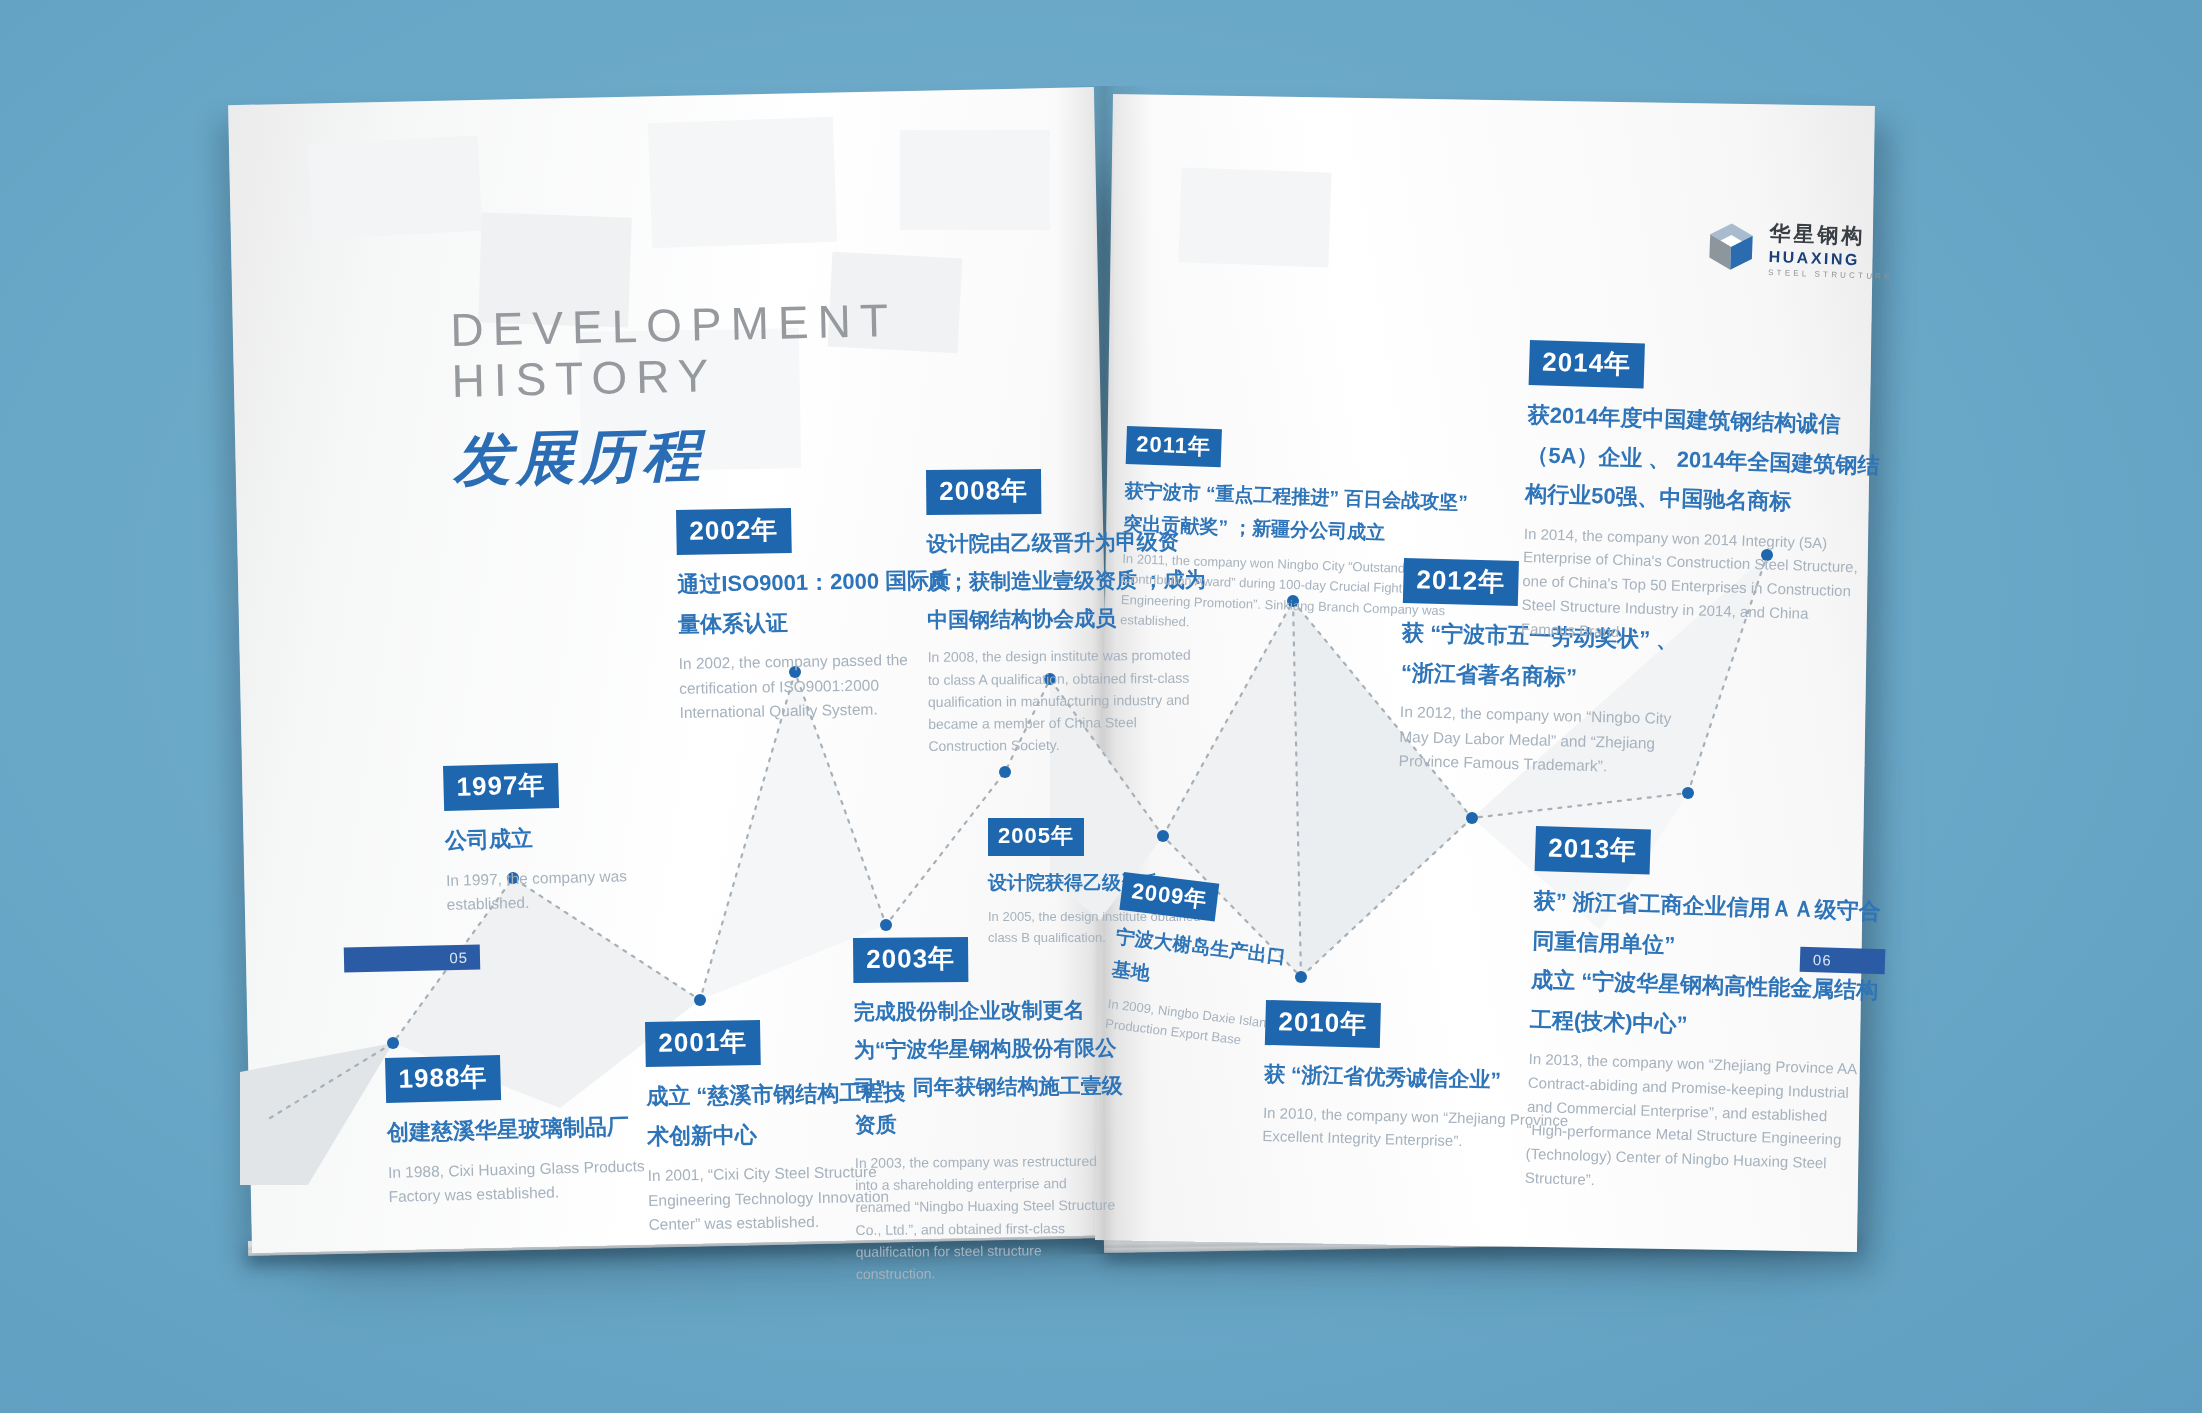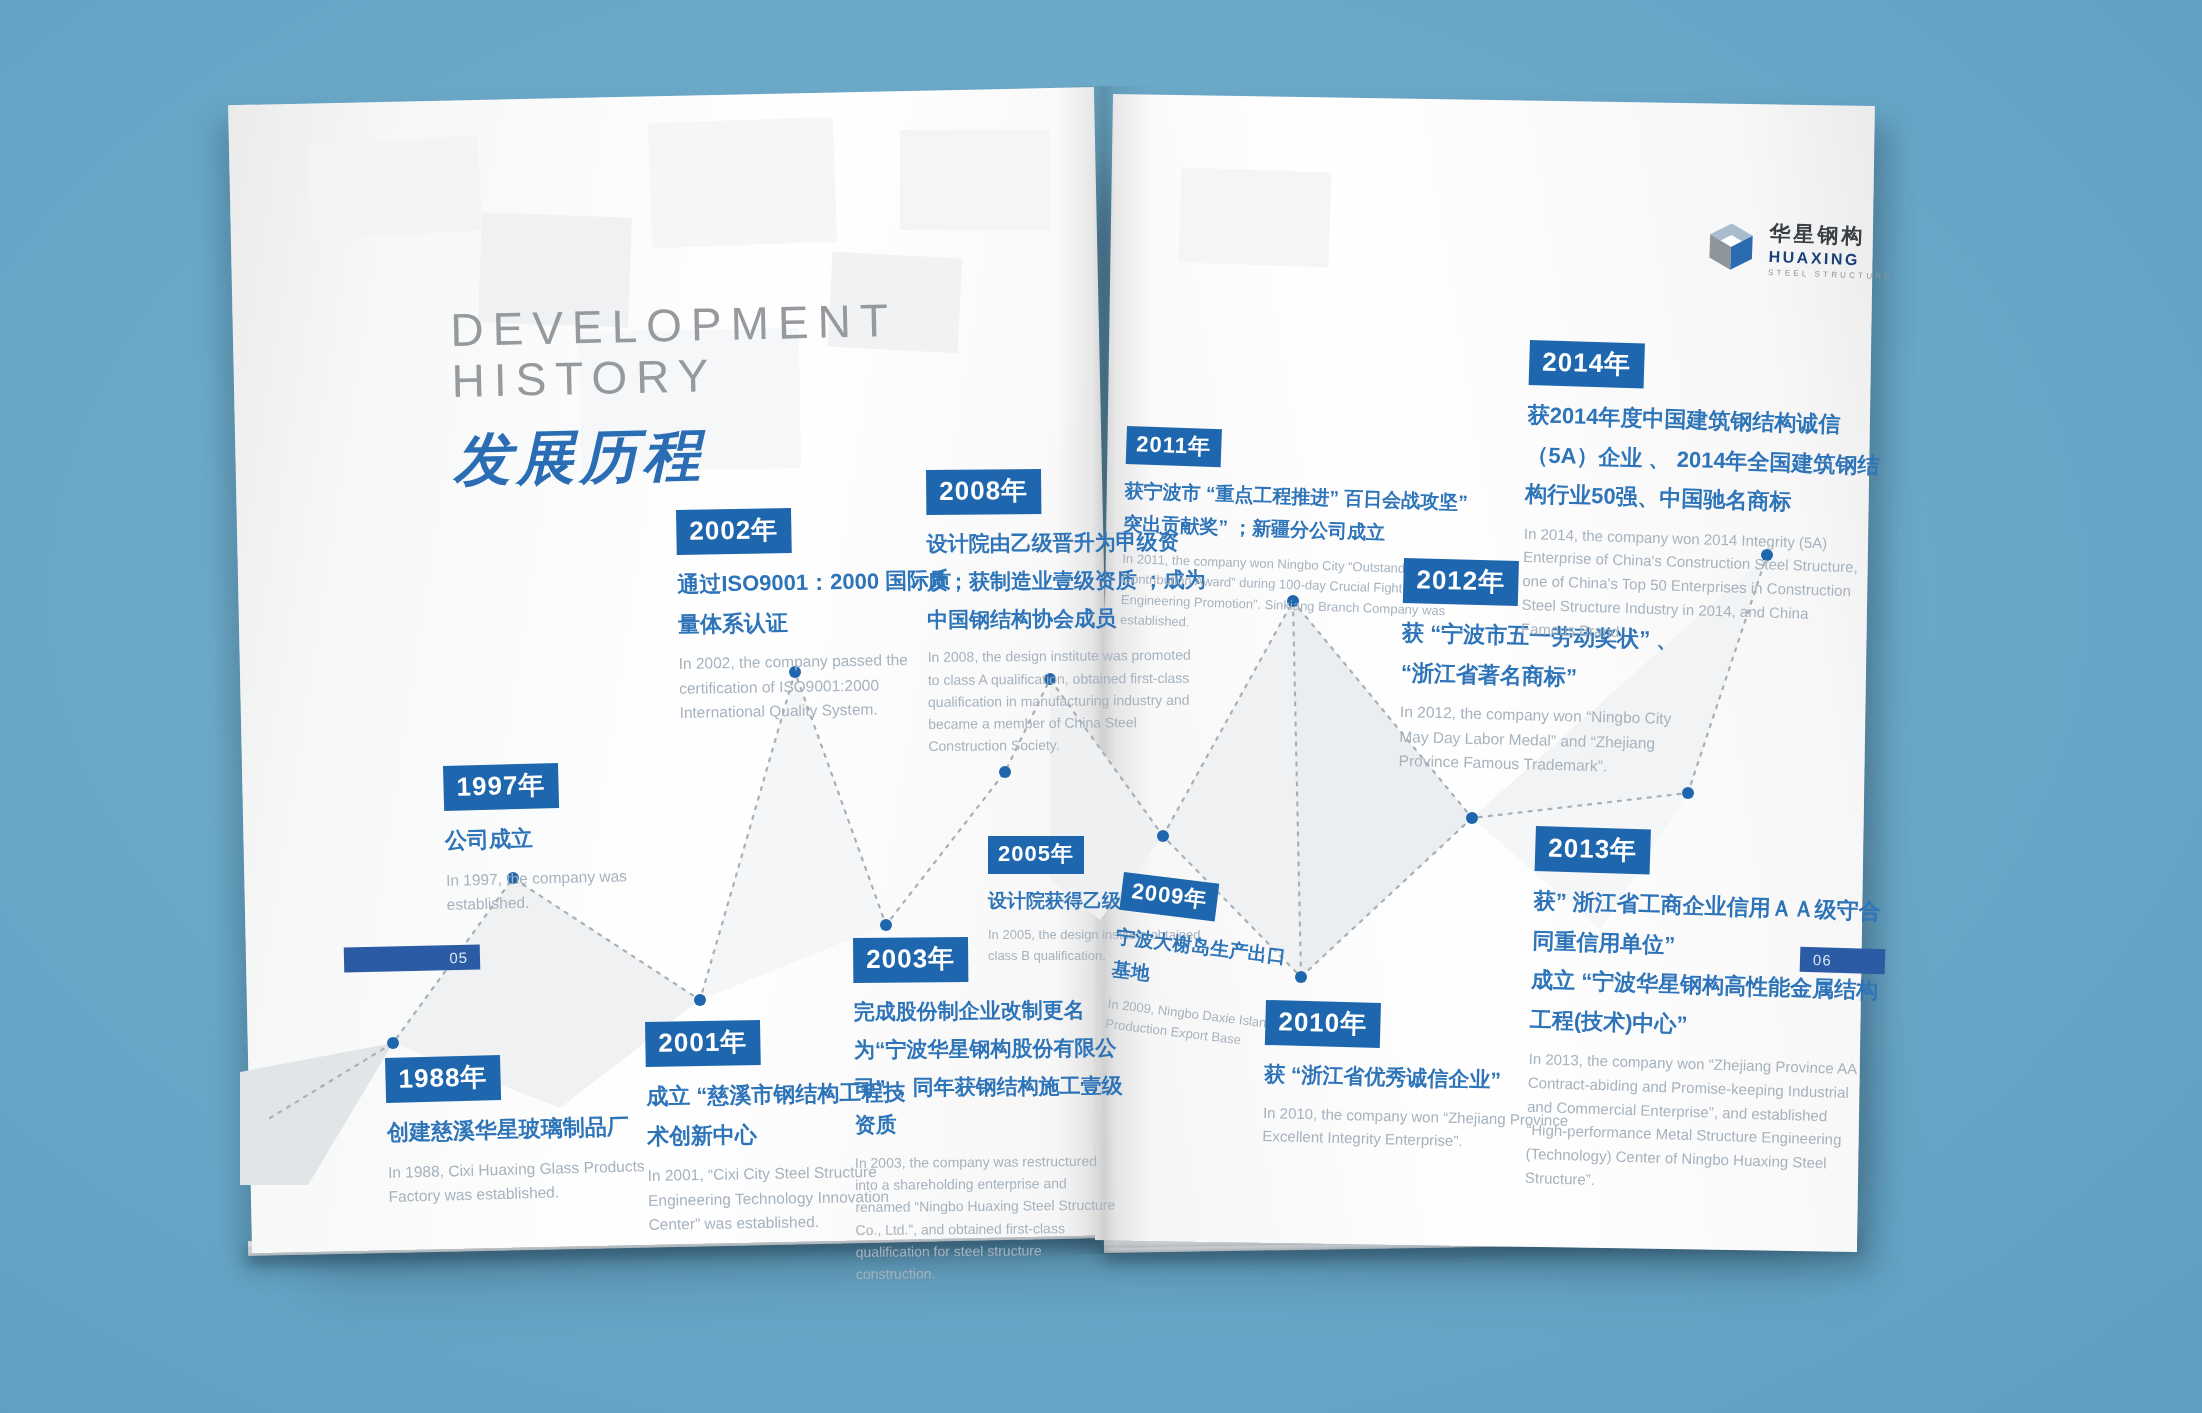--- a/index.html
+++ b/index.html
@@ -154,21 +154,21 @@
       <div class="entry-title">通过ISO9001：2000 国际质量体系认证</div>
       <div class="entry-desc" style="width:272px;">In 2002, the company passed the certification of ISO9001:2000 International Quality System.</div>
     </div>
 
     <div class="entry" style="left:853px;top:938px;width:282px;transform:rotate(-0.5deg);">
       <div class="year-badge"><span>2003年</span></div>
       <div class="entry-title" style="font-size:21px;">完成股份制企业改制更名为“宁波华星钢构股份有限公司” ，同年获钢结构施工壹级资质</div>
       <div class="entry-desc" style="width:268px;font-size:14px;">In 2003, the company was restructured into a shareholding enterprise and renamed “Ningbo Huaxing Steel Structure Co., Ltd.”, and obtained first-class qualification for steel structure construction.</div>
     </div>
 
-    <div class="entry sm" style="left:988px;top:836px;width:245px;">
+    <div class="entry sm" style="left:988px;top:818px;width:245px;">
       <div class="year-badge"><span>2005年</span></div>
       <div class="entry-title">设计院获得乙级资质</div>
       <div class="entry-desc" style="width:228px;">In 2005, the design institute obtained class B qualification.</div>
     </div>
 
     <div class="entry" style="left:926px;top:470px;width:292px;transform:rotate(-0.5deg);">
       <div class="year-badge"><span>2008年</span></div>
       <div class="entry-title" style="font-size:21px;">设计院由乙级晋升为甲级资质；获制造业壹级资质 ；成为中国钢结构协会成员</div>
       <div class="entry-desc" style="width:278px;font-size:14px;">In 2008, the design institute was promoted to class A qualification, obtained first-class qualification in manufacturing industry and became a member of China Steel Construction Society.</div>
     </div>

